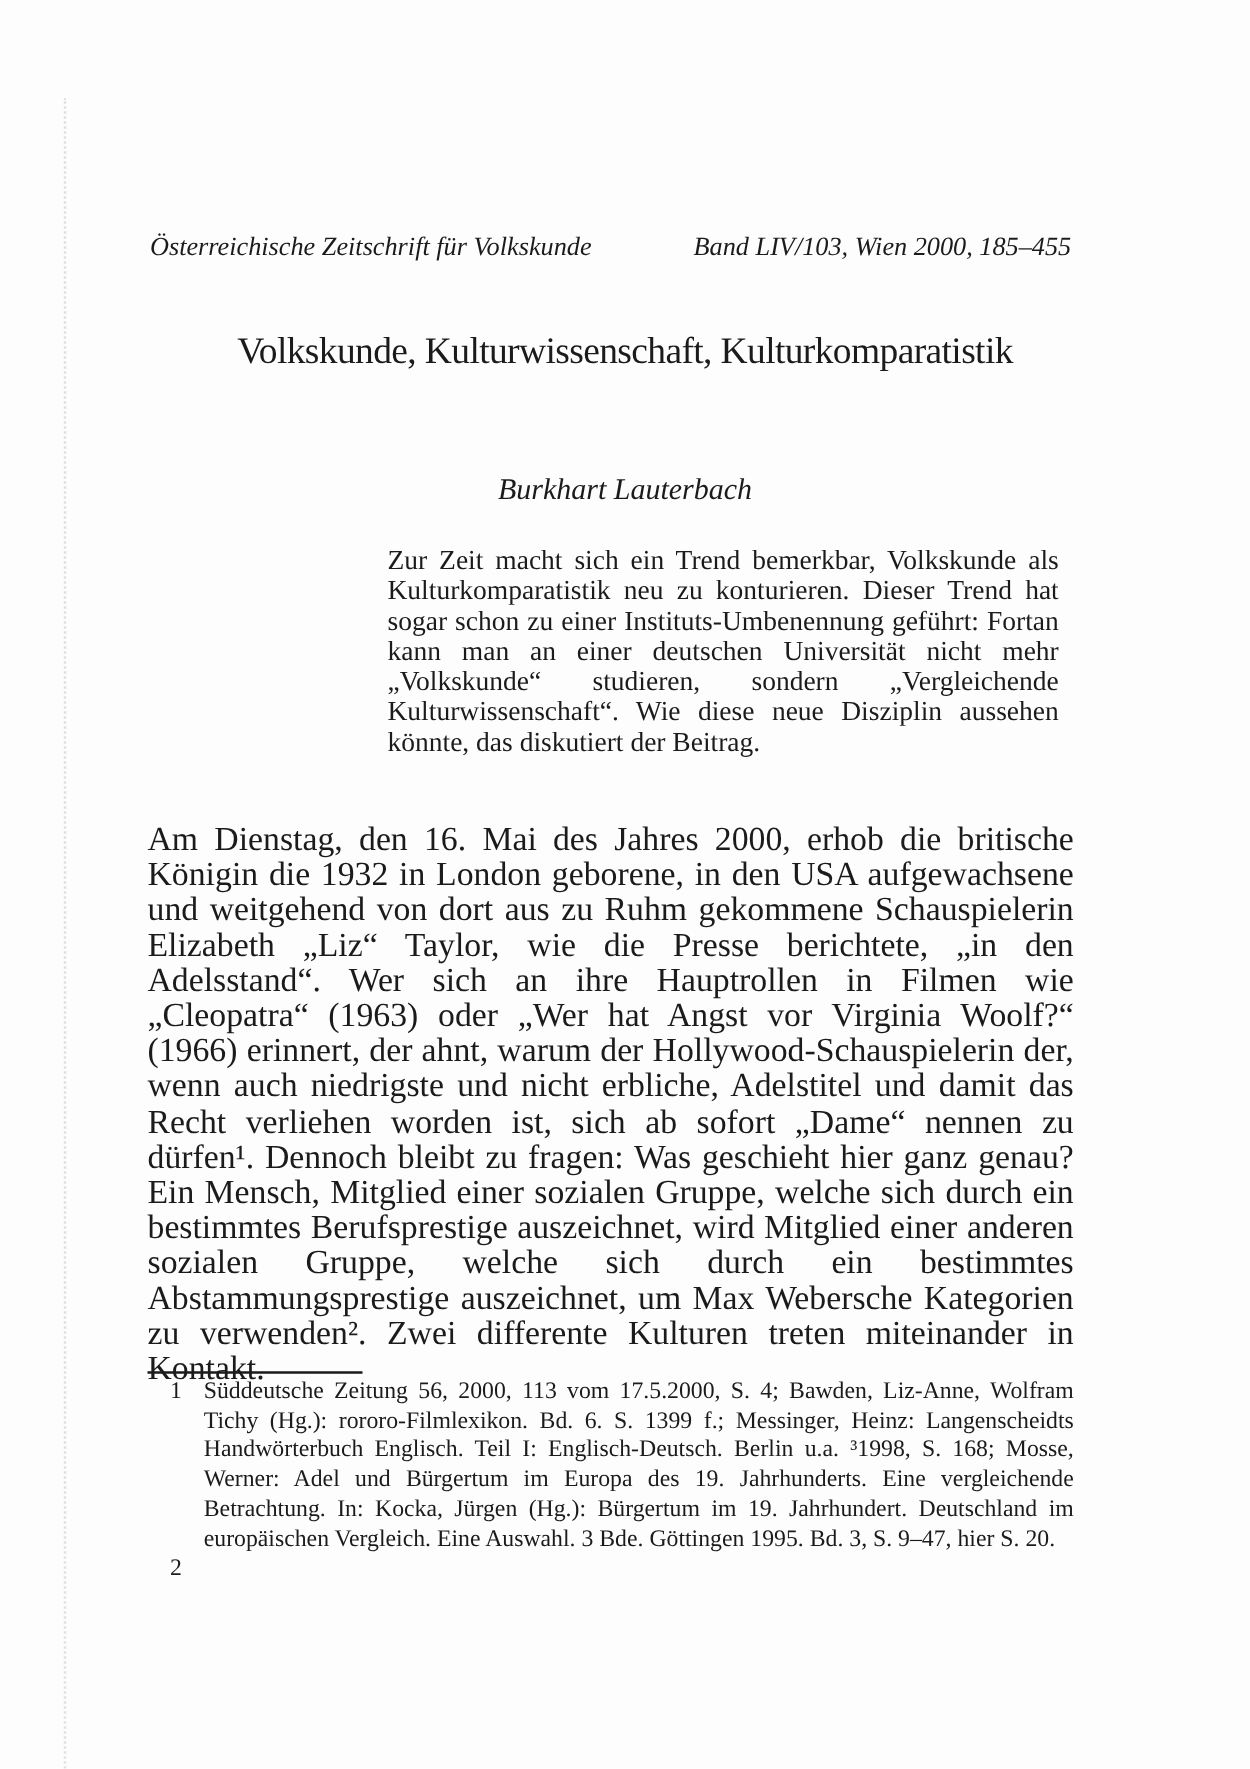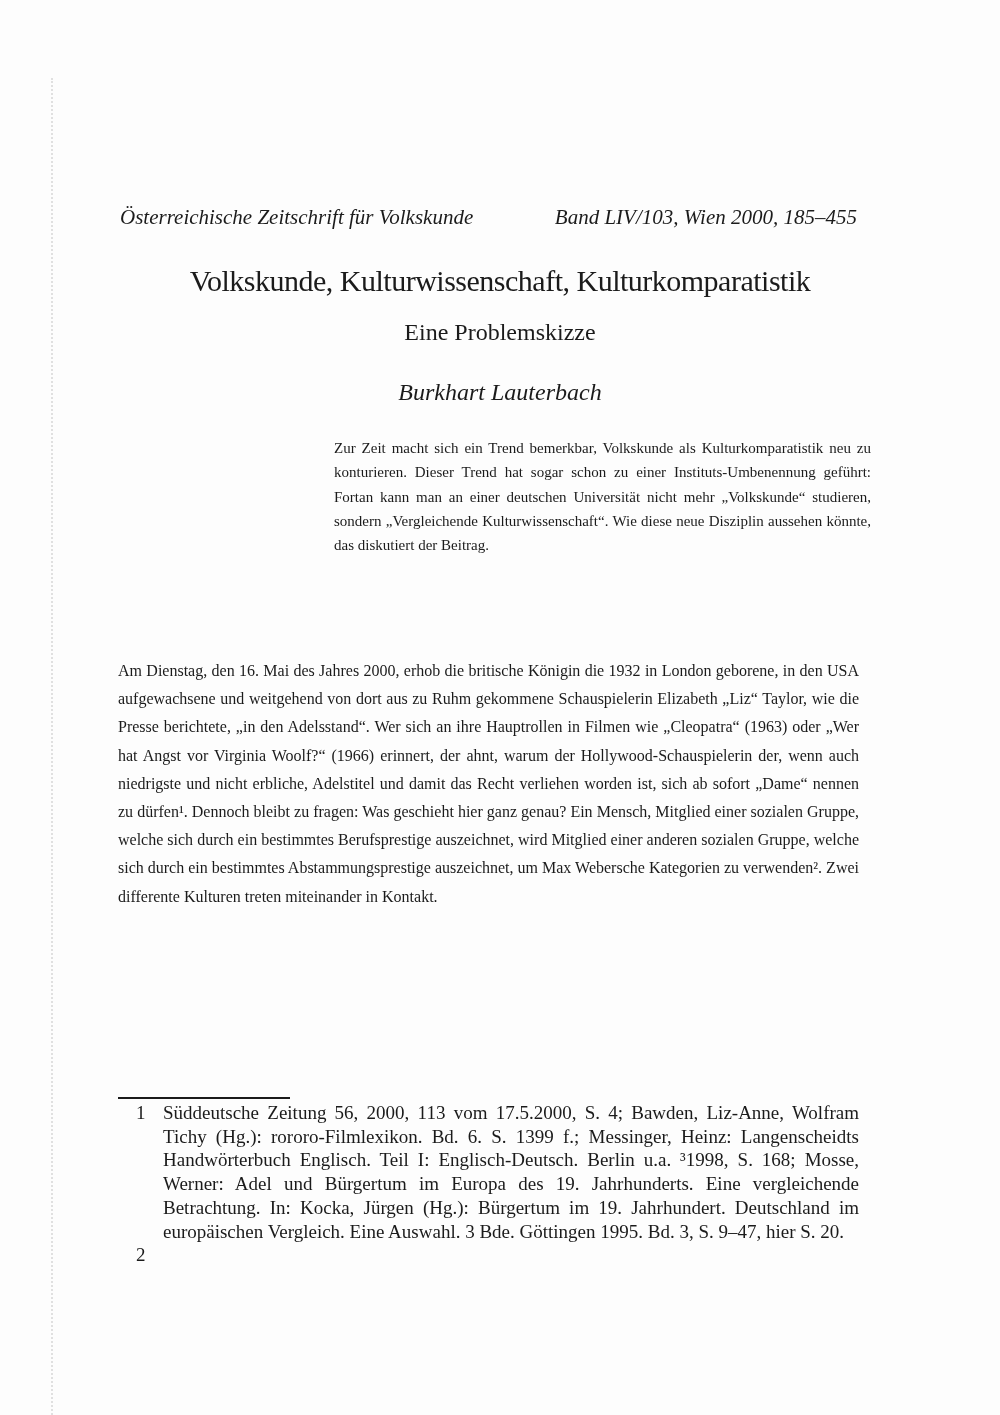--- a/index.html
+++ b/index.html
@@ -21,21 +21,21 @@
     position: absolute;
     left: 51px;
     top: 78px;
     height: 1337px;
     width: 0;
     border-left: 2px dotted #c9c9c9;
     opacity: 0.55;
   }
   .running-head {
     position: absolute;
-    top: 204px;
+    top: 184px;
     left: 120px;
     width: 737px;
     display: flex;
     justify-content: space-between;
     font-style: italic;
     font-size: 21px;
     line-height: 26px;
     white-space: nowrap;
   }
   .article-title {
@@ -67,34 +67,34 @@
     left: 0;
     width: 100%;
     text-align: center;
     font-style: italic;
     font-size: 24px;
     line-height: 30px;
   }
   .abstract {
     position: absolute;
     top: 436px;
-    left: 334px;
+    left: 310px;
     width: 537px;
     margin: 0;
-    font-size: 15px;
+    font-size: 22px;
     line-height: 24.3px;
     text-align: justify;
   }
   .body-text {
     position: absolute;
     top: 657px;
     left: 118px;
     width: 741px;
     margin: 0;
-    font-size: 16px;
+    font-size: 27px;
     line-height: 28.2px;
     text-align: justify;
   }
   .fn-rule {
     position: absolute;
     top: 1097px;
     left: 118px;
     width: 172px;
     height: 0;
     border-top: 2px solid #1b1b1b;
@@ -128,21 +128,20 @@
 
   <div class="scan-artifact"></div>
 
   <header class="running-head">
     <span class="journal-name">Österreichische Zeitschrift für Volkskunde</span>
     <span class="issue-info">Band LIV/103, Wien 2000, 185–455</span>
   </header>
 
   <h1 class="article-title">Volkskunde, Kulturwissenschaft, Kulturkomparatistik</h1>
 
-  <h2 class="article-subtitle">Eine Problemskizze</h2>
 
   <div class="article-author">Burkhart Lauterbach</div>
 
   <p class="abstract">Zur Zeit macht sich ein Trend bemerkbar, Volkskunde als Kulturkomparatistik neu zu konturieren. Dieser Trend hat sogar schon zu einer Instituts-Umbenennung geführt: Fortan kann man an einer deutschen Universität nicht mehr „Volkskunde“ studieren, sondern „Vergleichende Kulturwissenschaft“. Wie diese neue Disziplin aussehen könnte, das diskutiert der Beitrag.</p>
 
   <p class="body-text">Am Dienstag, den 16. Mai des Jahres 2000, erhob die britische Königin die 1932 in London geborene, in den USA aufgewachsene und weitgehend von dort aus zu Ruhm gekommene Schauspielerin Elizabeth „Liz“ Taylor, wie die Presse berichtete, „in den Adelsstand“. Wer sich an ihre Hauptrollen in Filmen wie „Cleopatra“ (1963) oder „Wer hat Angst vor Virginia Woolf?“ (1966) erinnert, der ahnt, warum der Hollywood-Schauspielerin der, wenn auch niedrigste und nicht erbliche, Adelstitel und damit das Recht verliehen worden ist, sich ab sofort „Dame“ nennen zu dürfen¹. Dennoch bleibt zu fragen: Was geschieht hier ganz genau? Ein Mensch, Mitglied einer sozialen Gruppe, welche sich durch ein bestimmtes Berufsprestige auszeichnet, wird Mitglied einer anderen sozialen Gruppe, welche sich durch ein bestimmtes Abstammungsprestige auszeichnet, um Max Webersche Kategorien zu verwenden². Zwei differente Kulturen treten miteinander in Kontakt.</p>
 
   <div class="fn-rule"></div>
 
   <ol class="footnotes">

